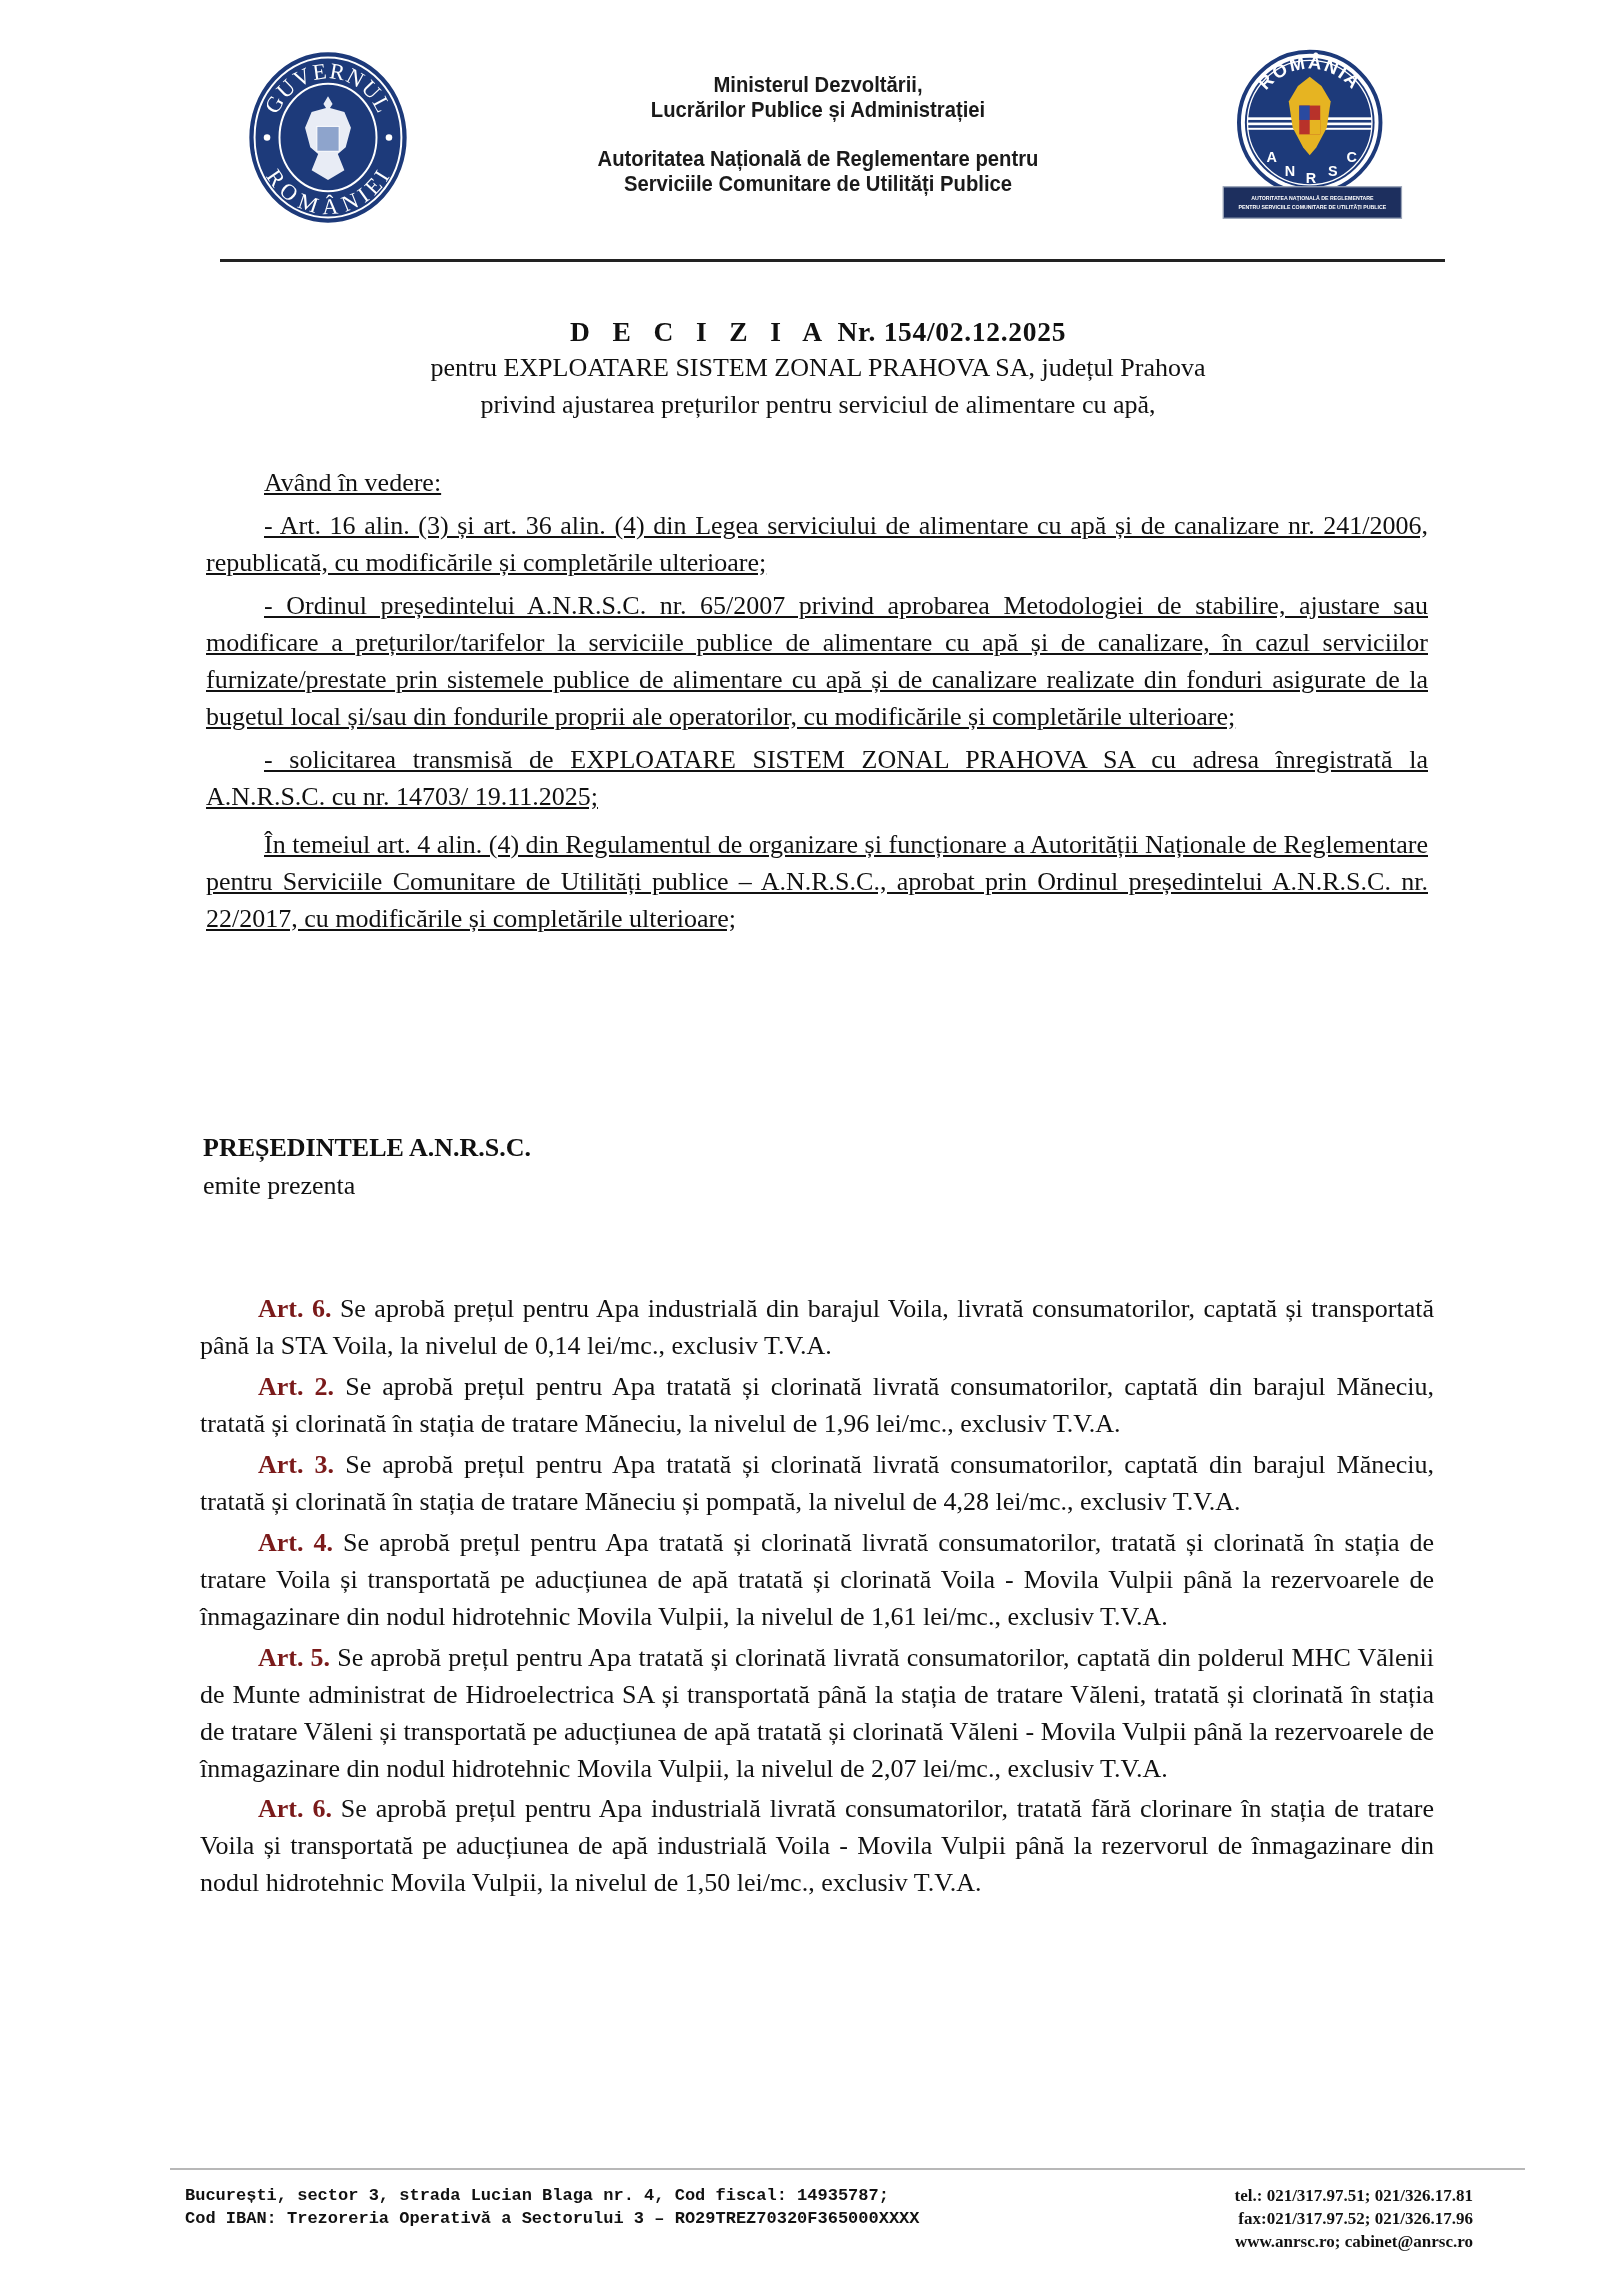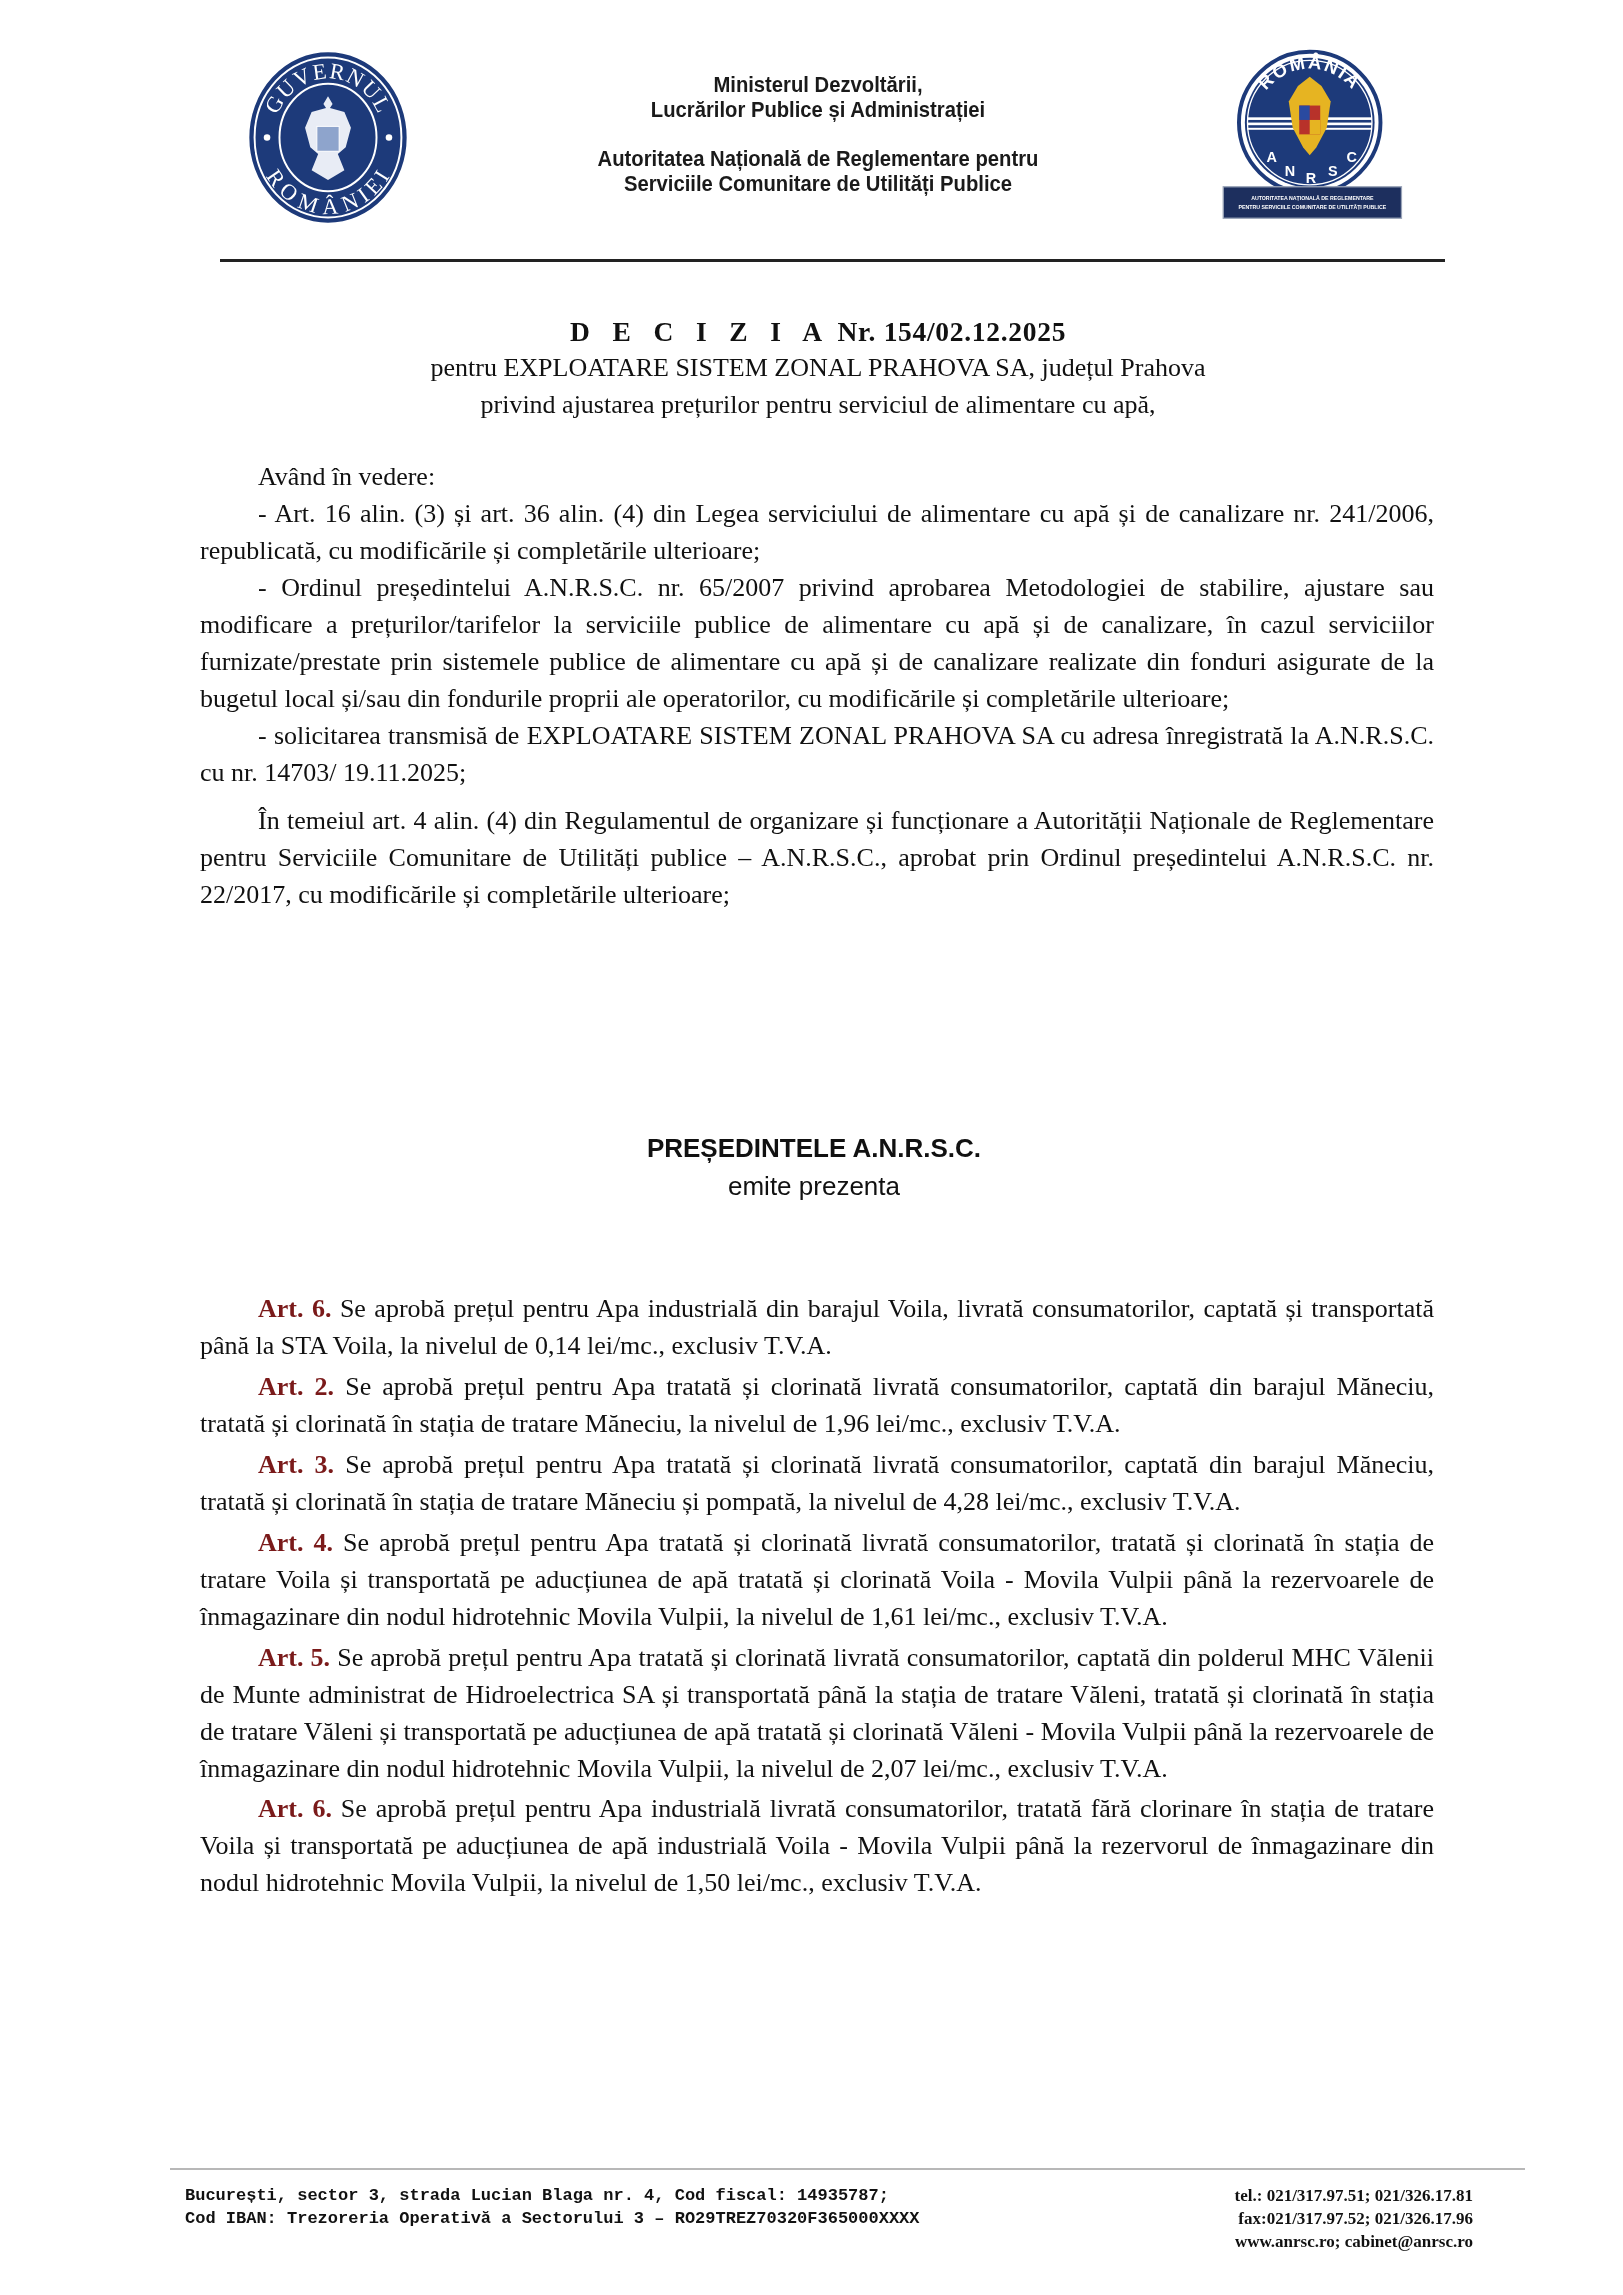--- a/index.html
+++ b/index.html
@@ -19,26 +19,26 @@
   .title-block { position:absolute; left:196px; top:314px; width:1244px; text-align:center;
     font-family:Liberation Serif, serif; color:#111; }
   .decision-no { font-size:27.5px; font-weight:bold; line-height:35px; letter-spacing:0.7px; }
   .decision-no .spaced { letter-spacing:7.9px; }
   .subtitle { font-size:26px; line-height:37px; }
 
   
   .body { position:absolute; left:200px; top:458px; width:1234px;
     font-family:"Liberation Serif", serif; font-size:26px; line-height:37px; color:#111;
     text-align:justify; }
-  .body p { margin:0; }
+  .body p { margin:6px;text-decoration:underline; }
   .ind { text-indent:58px; }
   .gap-md { margin-top:10.5px !important; }
 
-  .center-block { position:absolute; left:192px; top:1129px; width:1244px; text-align:center;
-    font-family:Liberation Sans, sans-serif; color:#111; }
+  .center-block { position:absolute; left:203px; top:1129px; width:1244px; text-align:left;
+    font-family:Liberation Serif, serif; color:#111; }
   .pres { font-size:26px; font-weight:bold; line-height:38px; }
   .emite { font-size:26px; line-height:38px; }
   .decizie { font-size:27.5px; font-weight:bold; line-height:38px; }
 
   .articles { position:absolute; left:200px; top:1290px; width:1234px;
     font-family:"Liberation Serif", serif; font-size:26px; line-height:37px; color:#111;
     text-align:justify; }
   .articles p { margin:0 0 3.9px 0; text-indent:58px; }
   .art-label { color:#7a1a1a; font-weight:bold; }
 

